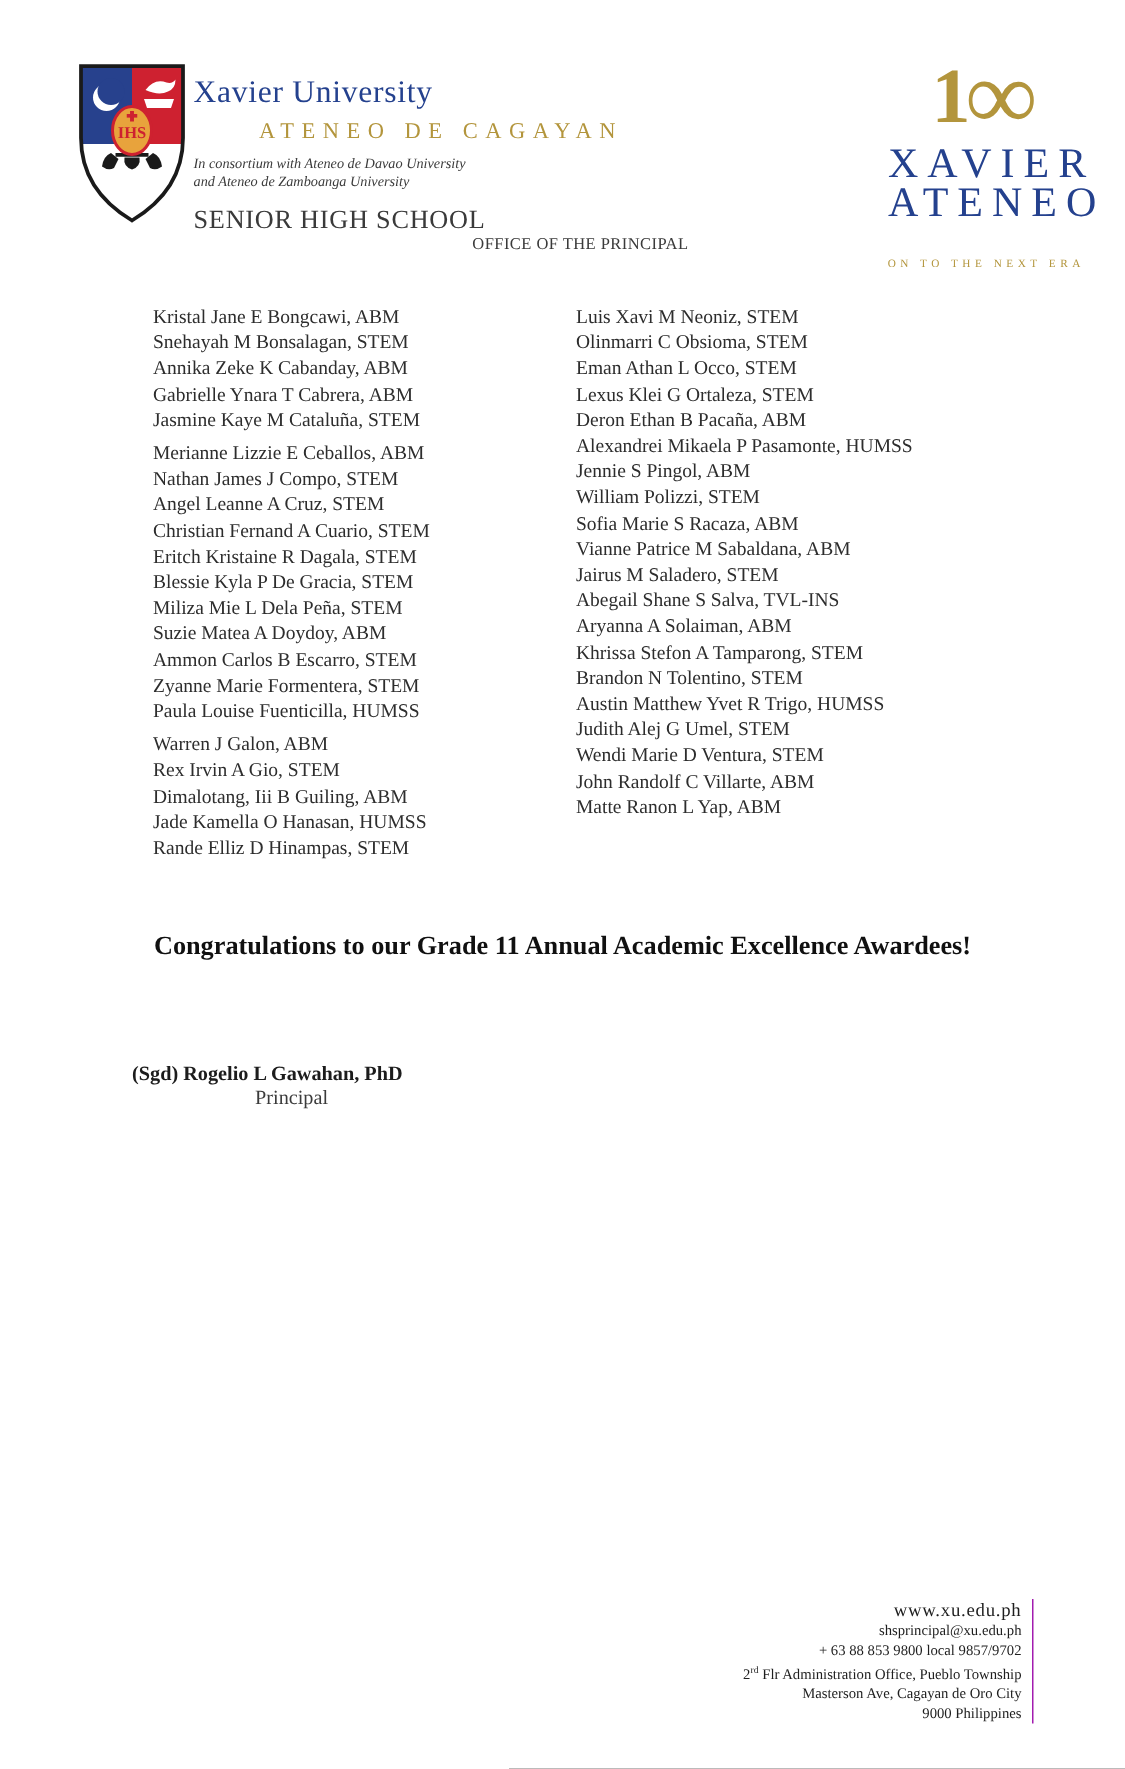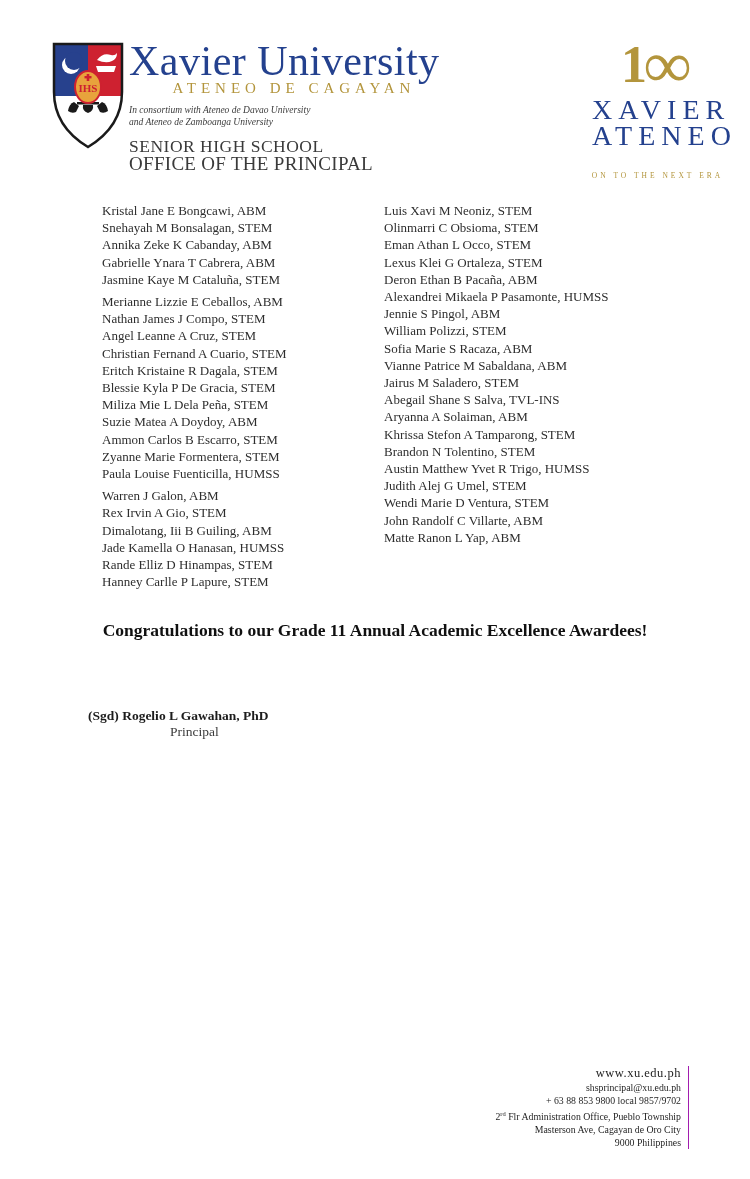--- a/index.html
+++ b/index.html
@@ -18,25 +18,25 @@
     background:#ffffff;
     margin:0 auto;
     font-family:"Liberation Serif","DejaVu Serif",serif;
     color:var(--body_text);
     overflow:hidden;
   }
 
   
   .crest{position:absolute;left:50px;top:40px;width:76px;height:112px;}
   .header-text{position:absolute;left:129px;top:44px;width:330px;}
-  .univ-name{font-size:42px;line-height:34px;color:var(--brand_blue);letter-spacing:0.5px;}
+  .univ-name{font-size:21px;line-height:34px;color:var(--brand_blue);letter-spacing:0.5px;}
   .univ-sub{font-size:15px;line-height:15px;color:var(--brand_gold);letter-spacing:5px;margin-top:3px;white-space:nowrap;text-align:center;}
   .consortium{margin-top:9px;font-style:italic;font-size:9.5px;line-height:11.5px;color:#3b3b3b;}
   .dept{margin-top:9px;font-size:17.5px;line-height:19px;color:#3a3a3a;letter-spacing:0.5px;}
-  .office{font-size:19px;line-height:15px;color:#3a3a3a;letter-spacing:0.3px;}
+  .office{font-size:11px;line-height:15px;color:#3a3a3a;letter-spacing:0.3px;text-align:right;}
 
   .centennial{position:absolute;left:586px;top:34px;width:140px;text-align:center;}
   .cent-number{display:flex;align-items:center;justify-content:center;color:var(--brand_gold);font-weight:bold;height:62px;}
   .cent-one{font-size:52px;line-height:52px;margin-right:-3px;}
   .cent-infinity{font-size:66px;line-height:52px;}
   .cent-xavier,.cent-ateneo{font-size:28px;line-height:23px;color:var(--brand_blue);letter-spacing:6px;text-indent:6px;margin-top:2px;}
   .cent-ateneo{margin-top:3px;}
   .cent-tagline{font-size:7.5px;line-height:9px;color:var(--brand_gold);letter-spacing:3px;text-indent:3px;margin-top:24px;}
 
   
@@ -143,21 +143,20 @@
         <div class="name-line">Ammon Carlos B Escarro, STEM</div>
         <div class="name-line">Zyanne Marie Formentera, STEM</div>
         <div class="name-line">Paula Louise Fuenticilla, HUMSS</div>
       </div>
       <div class="group">
         <div class="name-line">Warren J Galon, ABM</div>
         <div class="name-line">Rex Irvin A Gio, STEM</div>
         <div class="name-line">Dimalotang, Iii B Guiling, ABM</div>
         <div class="name-line">Jade Kamella O Hanasan, HUMSS</div>
         <div class="name-line">Rande Elliz D Hinampas, STEM</div>
-        <div class="name-line">Hanney Carlle P Lapure, STEM</div>
       </div>
     </div>
   <div class="col col-right">
       <div class="group">
         <div class="name-line">Luis Xavi M Neoniz, STEM</div>
         <div class="name-line">Olinmarri C Obsioma, STEM</div>
         <div class="name-line">Eman Athan L Occo, STEM</div>
         <div class="name-line">Lexus Klei G Ortaleza, STEM</div>
         <div class="name-line">Deron Ethan B Pacaña, ABM</div>
         <div class="name-line">Alexandrei Mikaela P Pasamonte, HUMSS</div>

